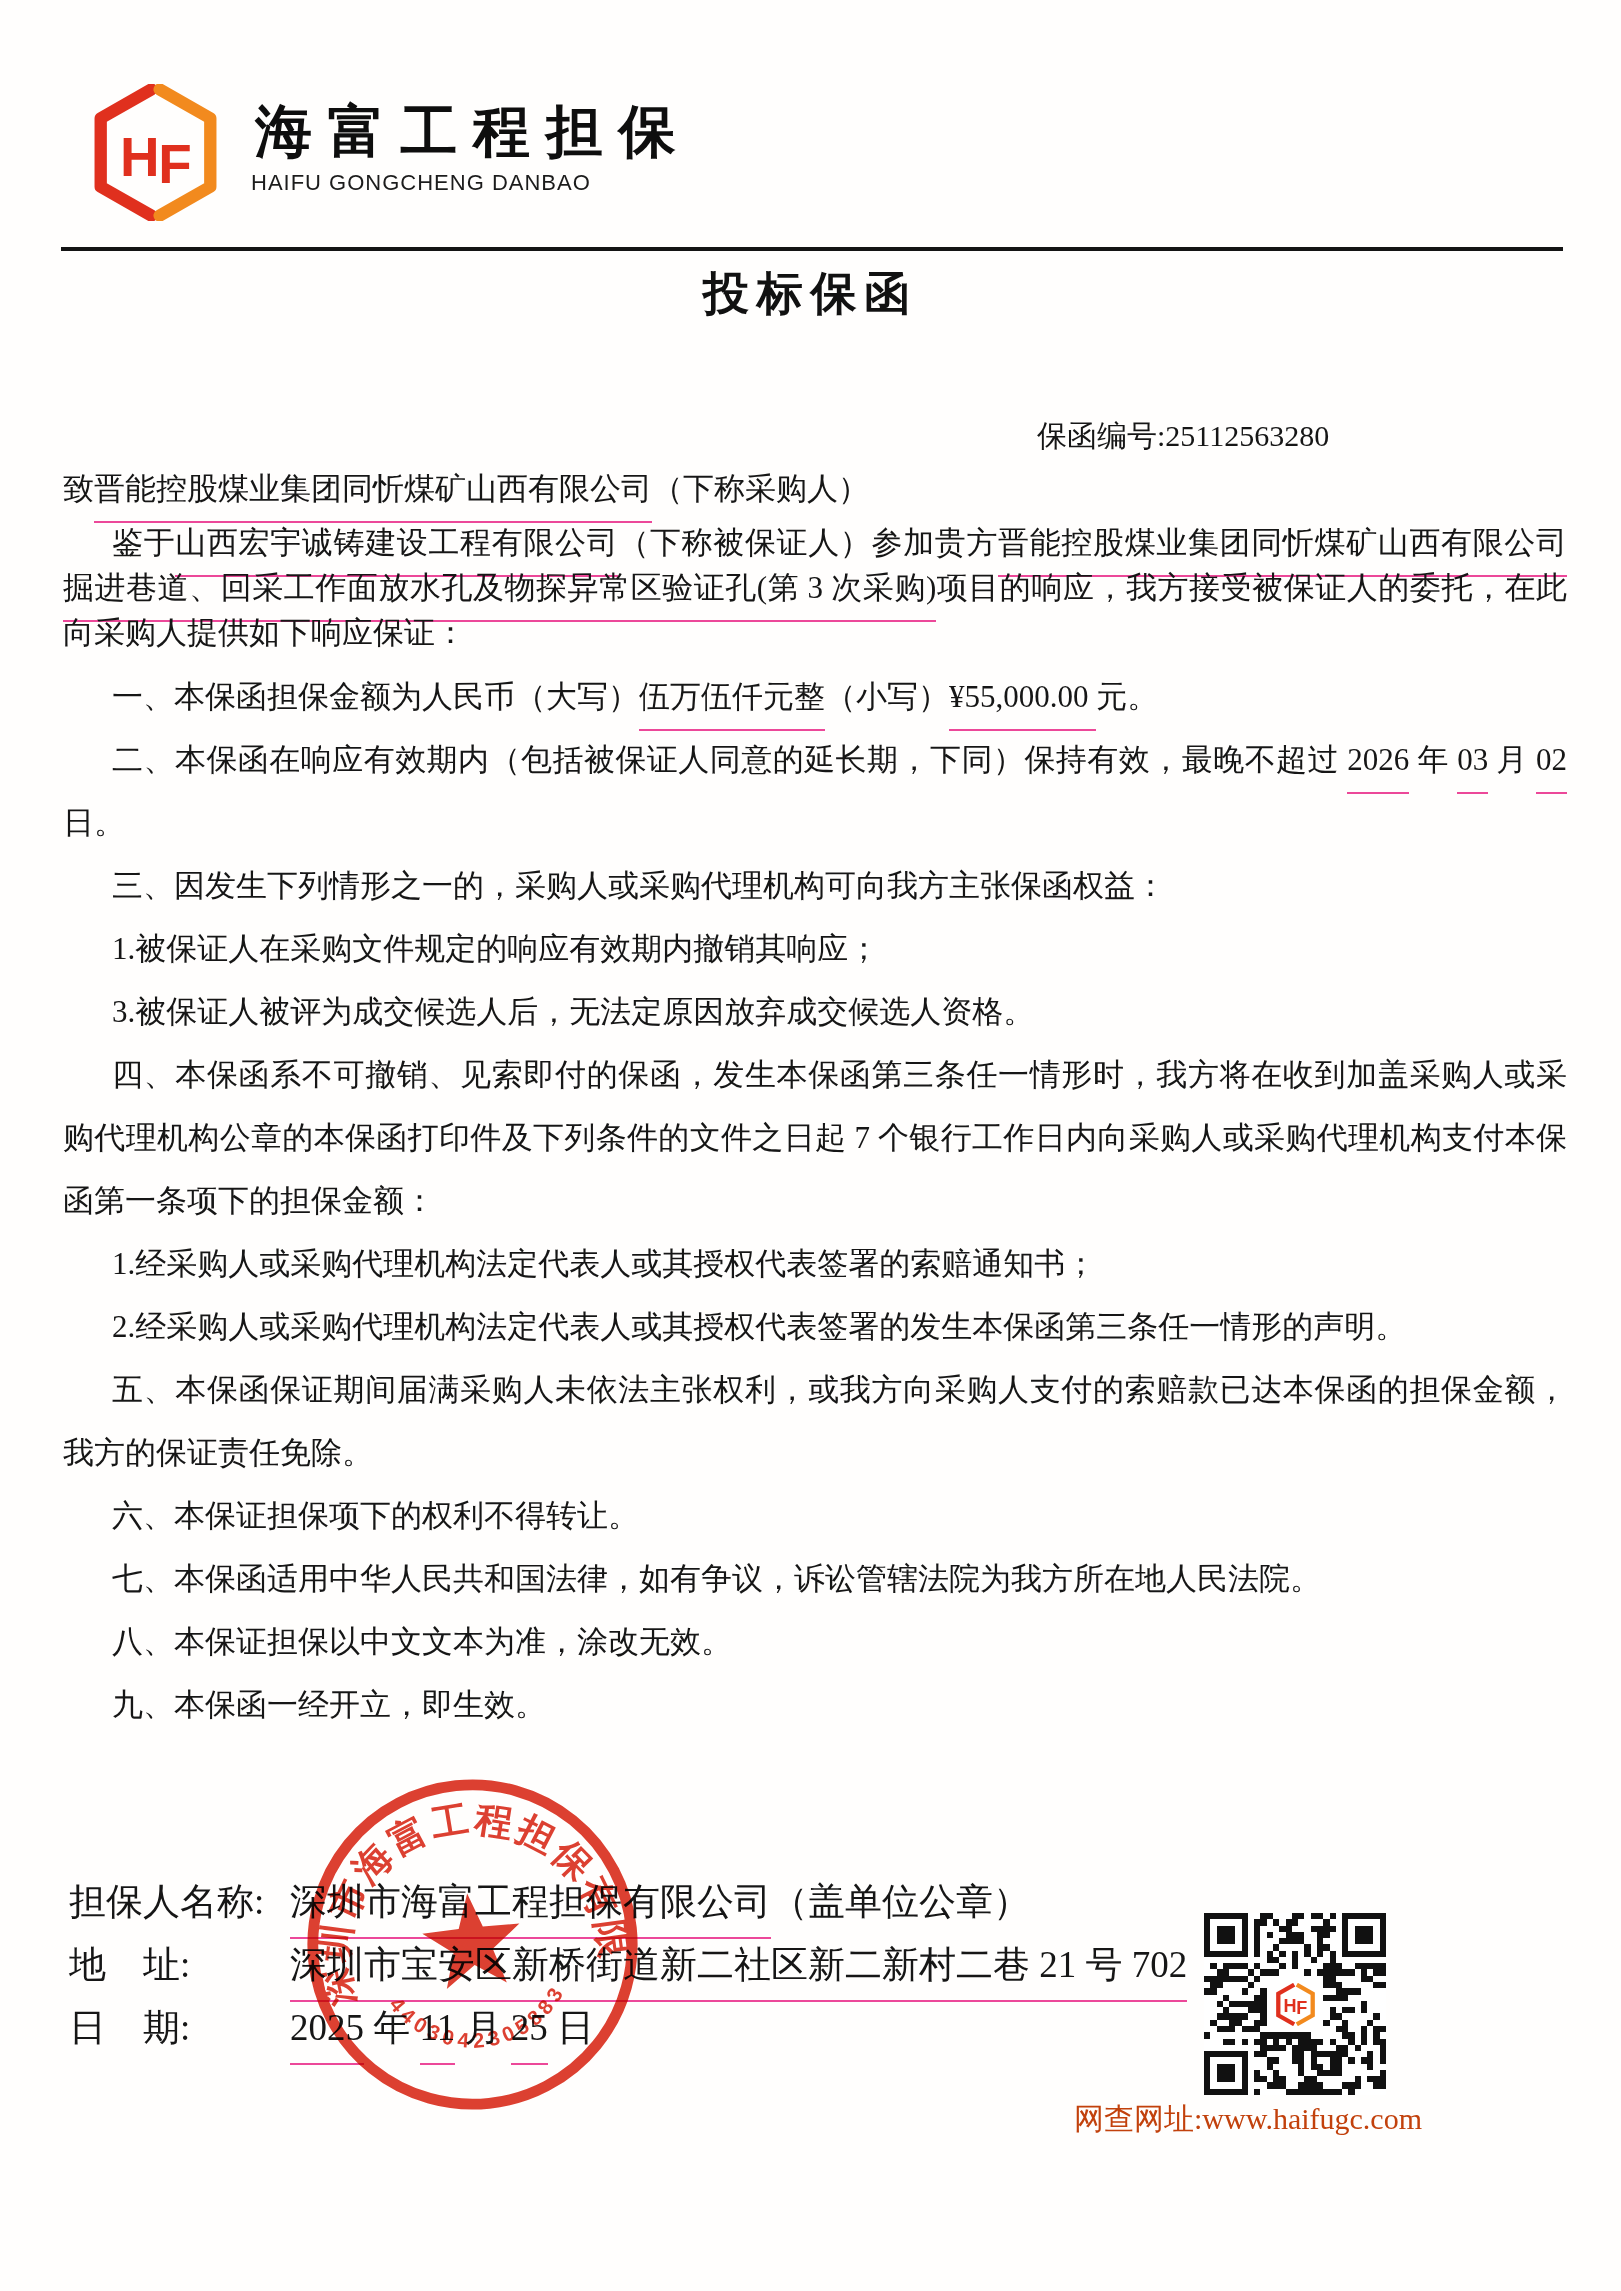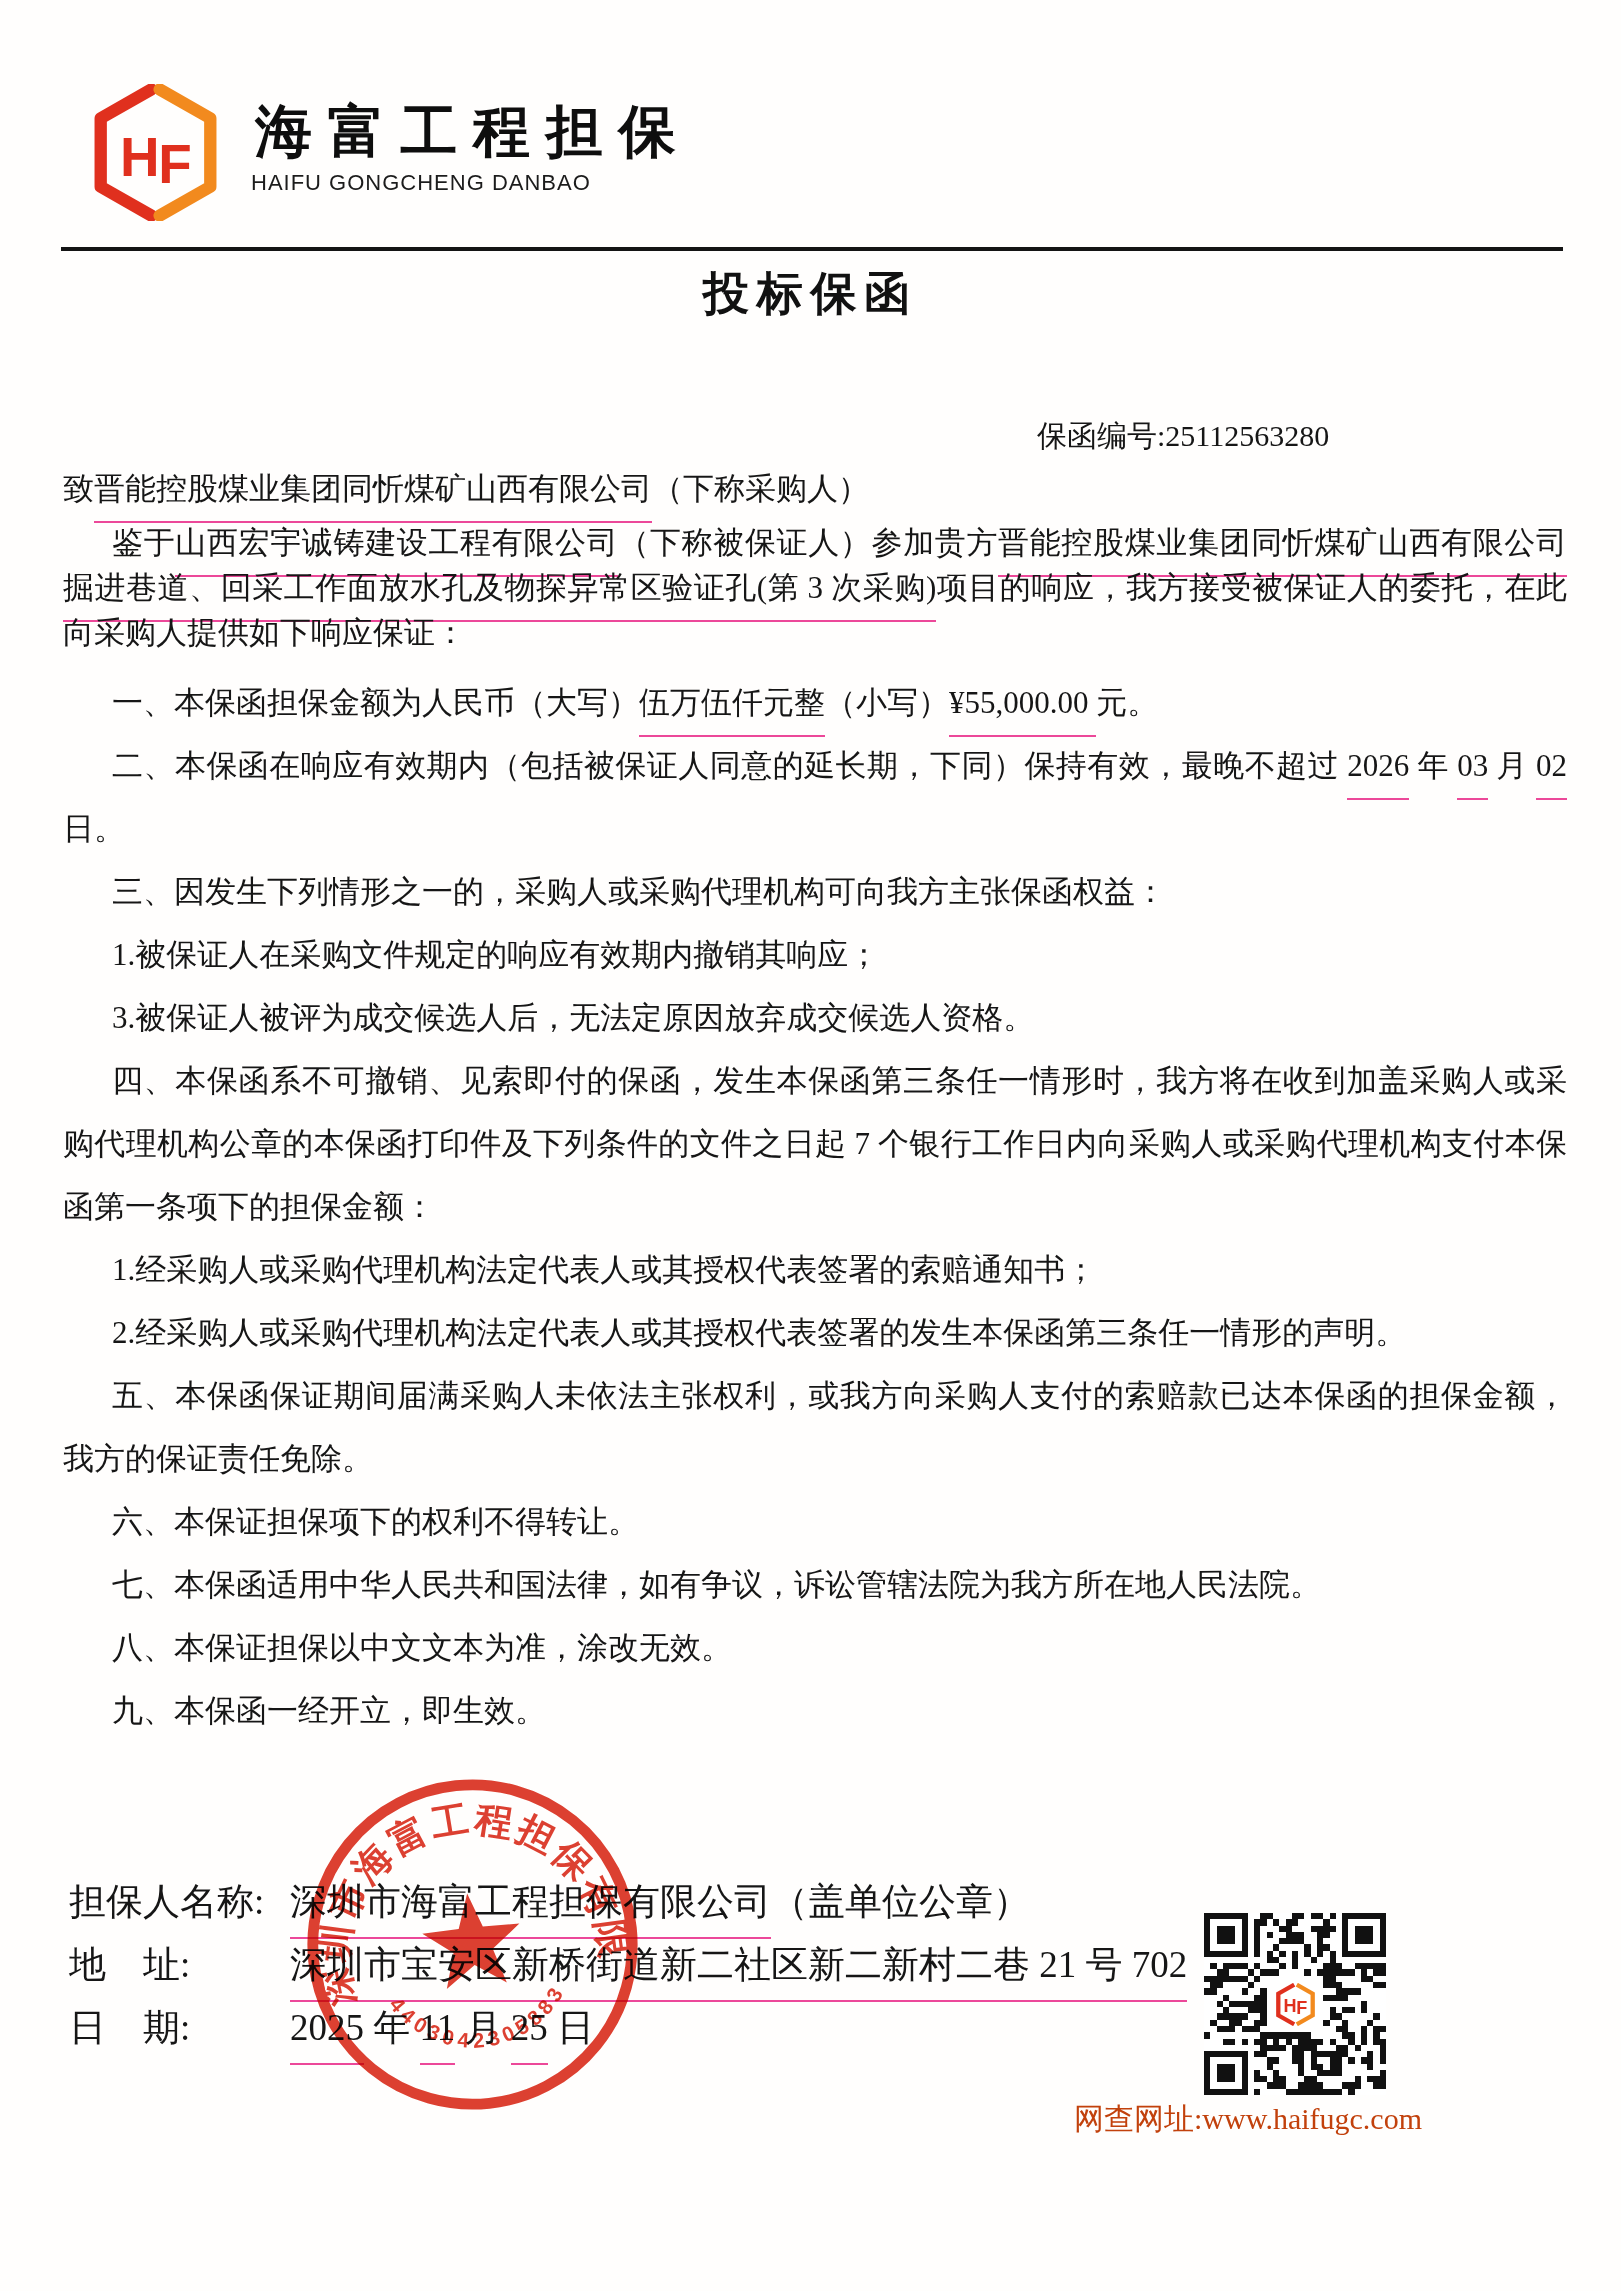--- a/index.html
+++ b/index.html
@@ -24,21 +24,21 @@
   
   .doc-title{
     position:absolute;left:0;top:263px;width:100%;text-align:center;
     font-size:46px;font-weight:700;letter-spacing:7.8px;color:#111;
   }
   .ref-number{position:absolute;left:1037px;top:416px;font-size:30px;color:#161616;white-space:nowrap;}
   
   .body-text{position:absolute;left:63px;top:457px;width:1504px;font-size:31px;line-height:63px;}
   .body-text p{margin:0;text-indent:49px;text-align:justify;}
   .body-text p.noindent{text-indent:0;}
-  .body-text p.intro{line-height:45px;margin-bottom:16px;}
+  .body-text p.intro{line-height:45px;margin-bottom:10px;}
   .u{border-bottom:2px solid #ec4899;padding-bottom:15px;}
   
   .footer-fields{position:absolute;left:69px;top:1870px;width:1504px;font-size:37px;line-height:63px;}
   .field-row{white-space:nowrap;}
   .f-label{display:inline-block;width:221px;}
   
   .stamp{
     position:absolute;left:300px;top:1772px;width:345px;height:345px;
     mix-blend-mode:multiply;opacity:.9;transform:rotate(-6deg);
   }

